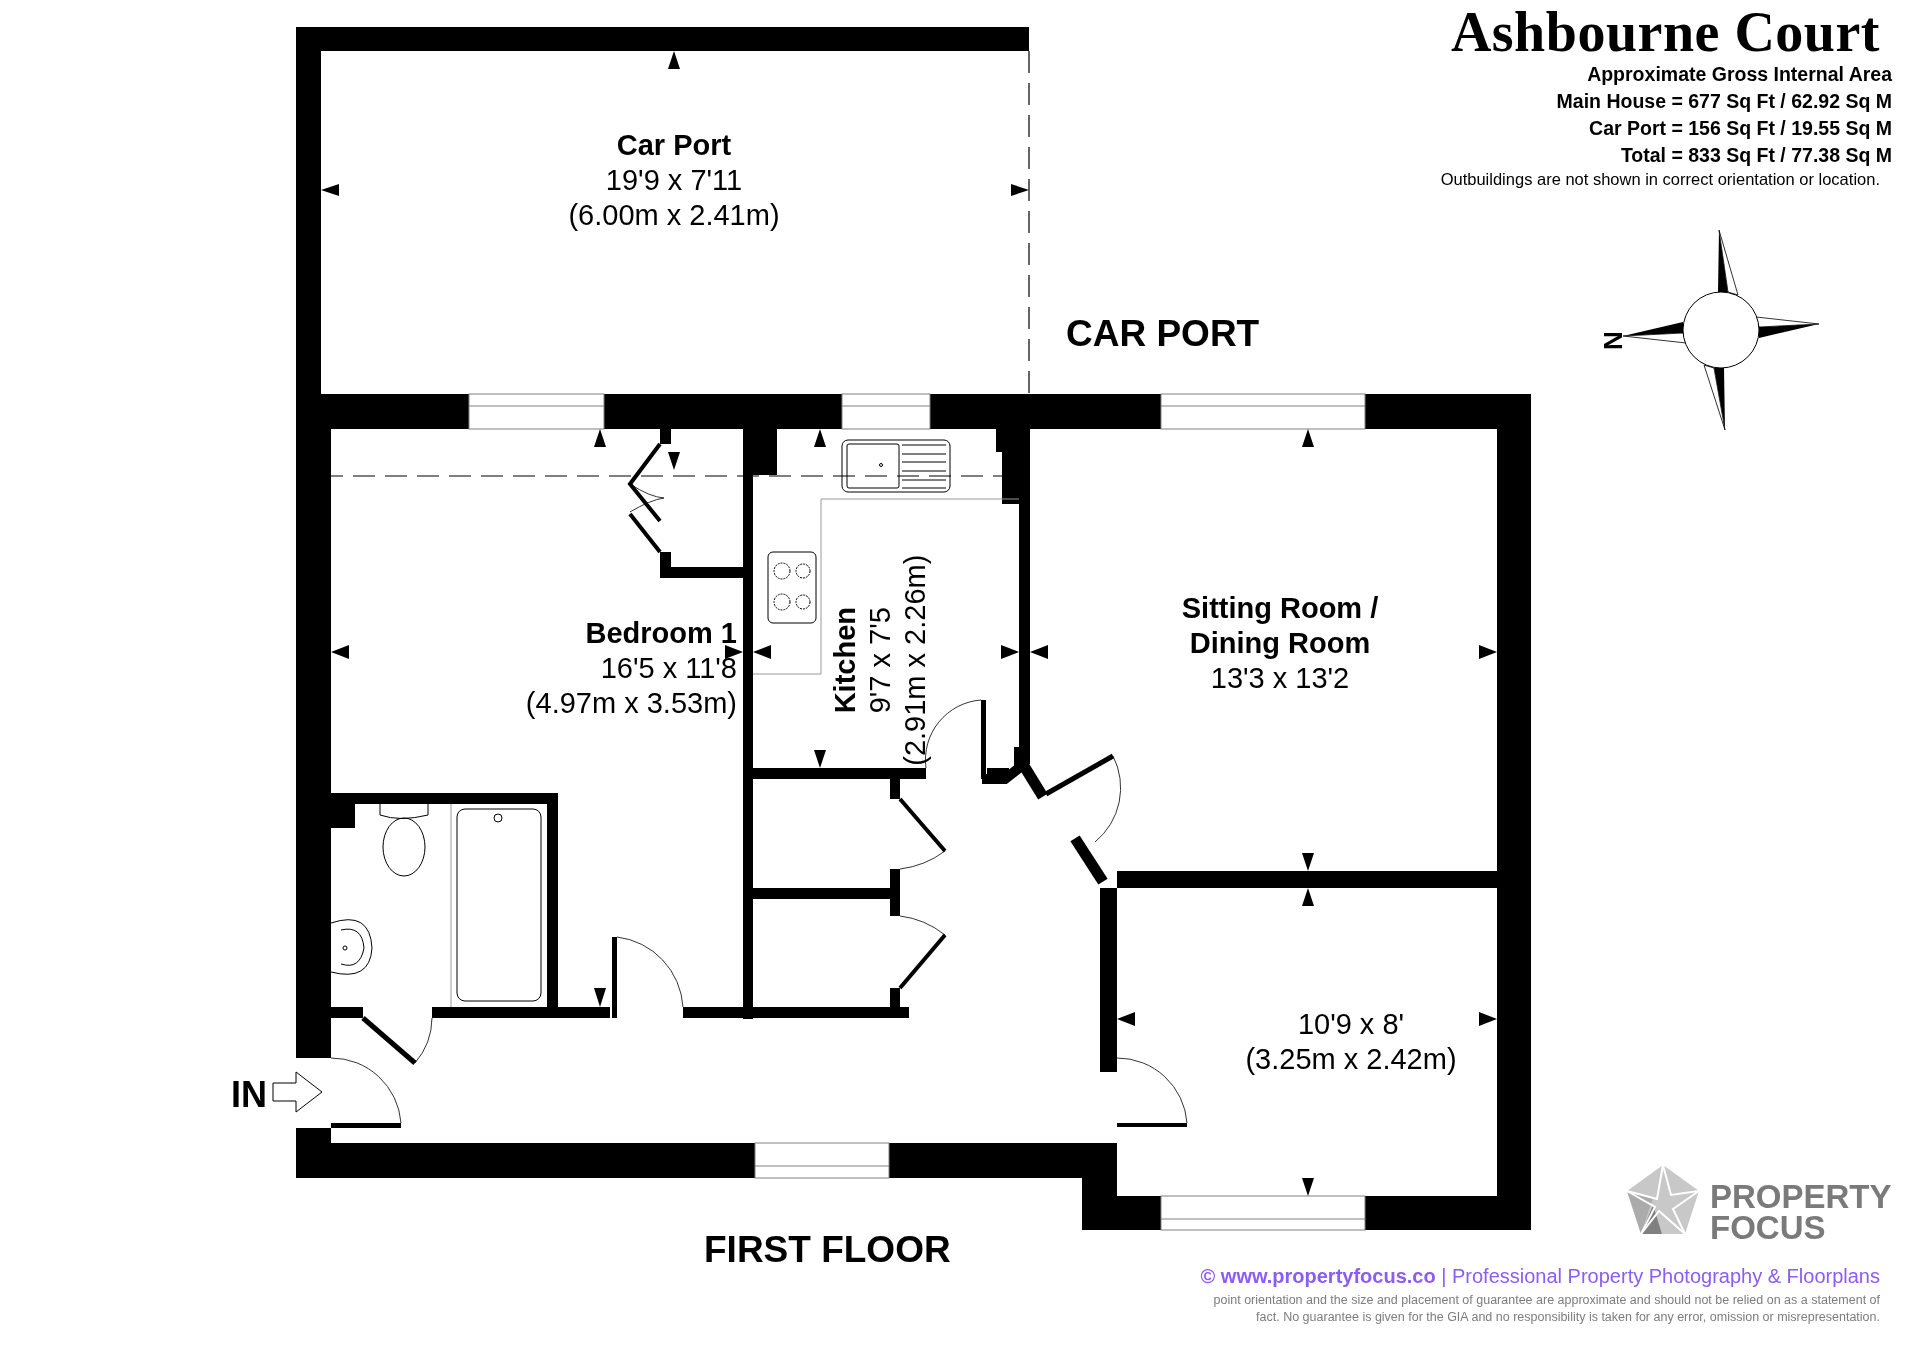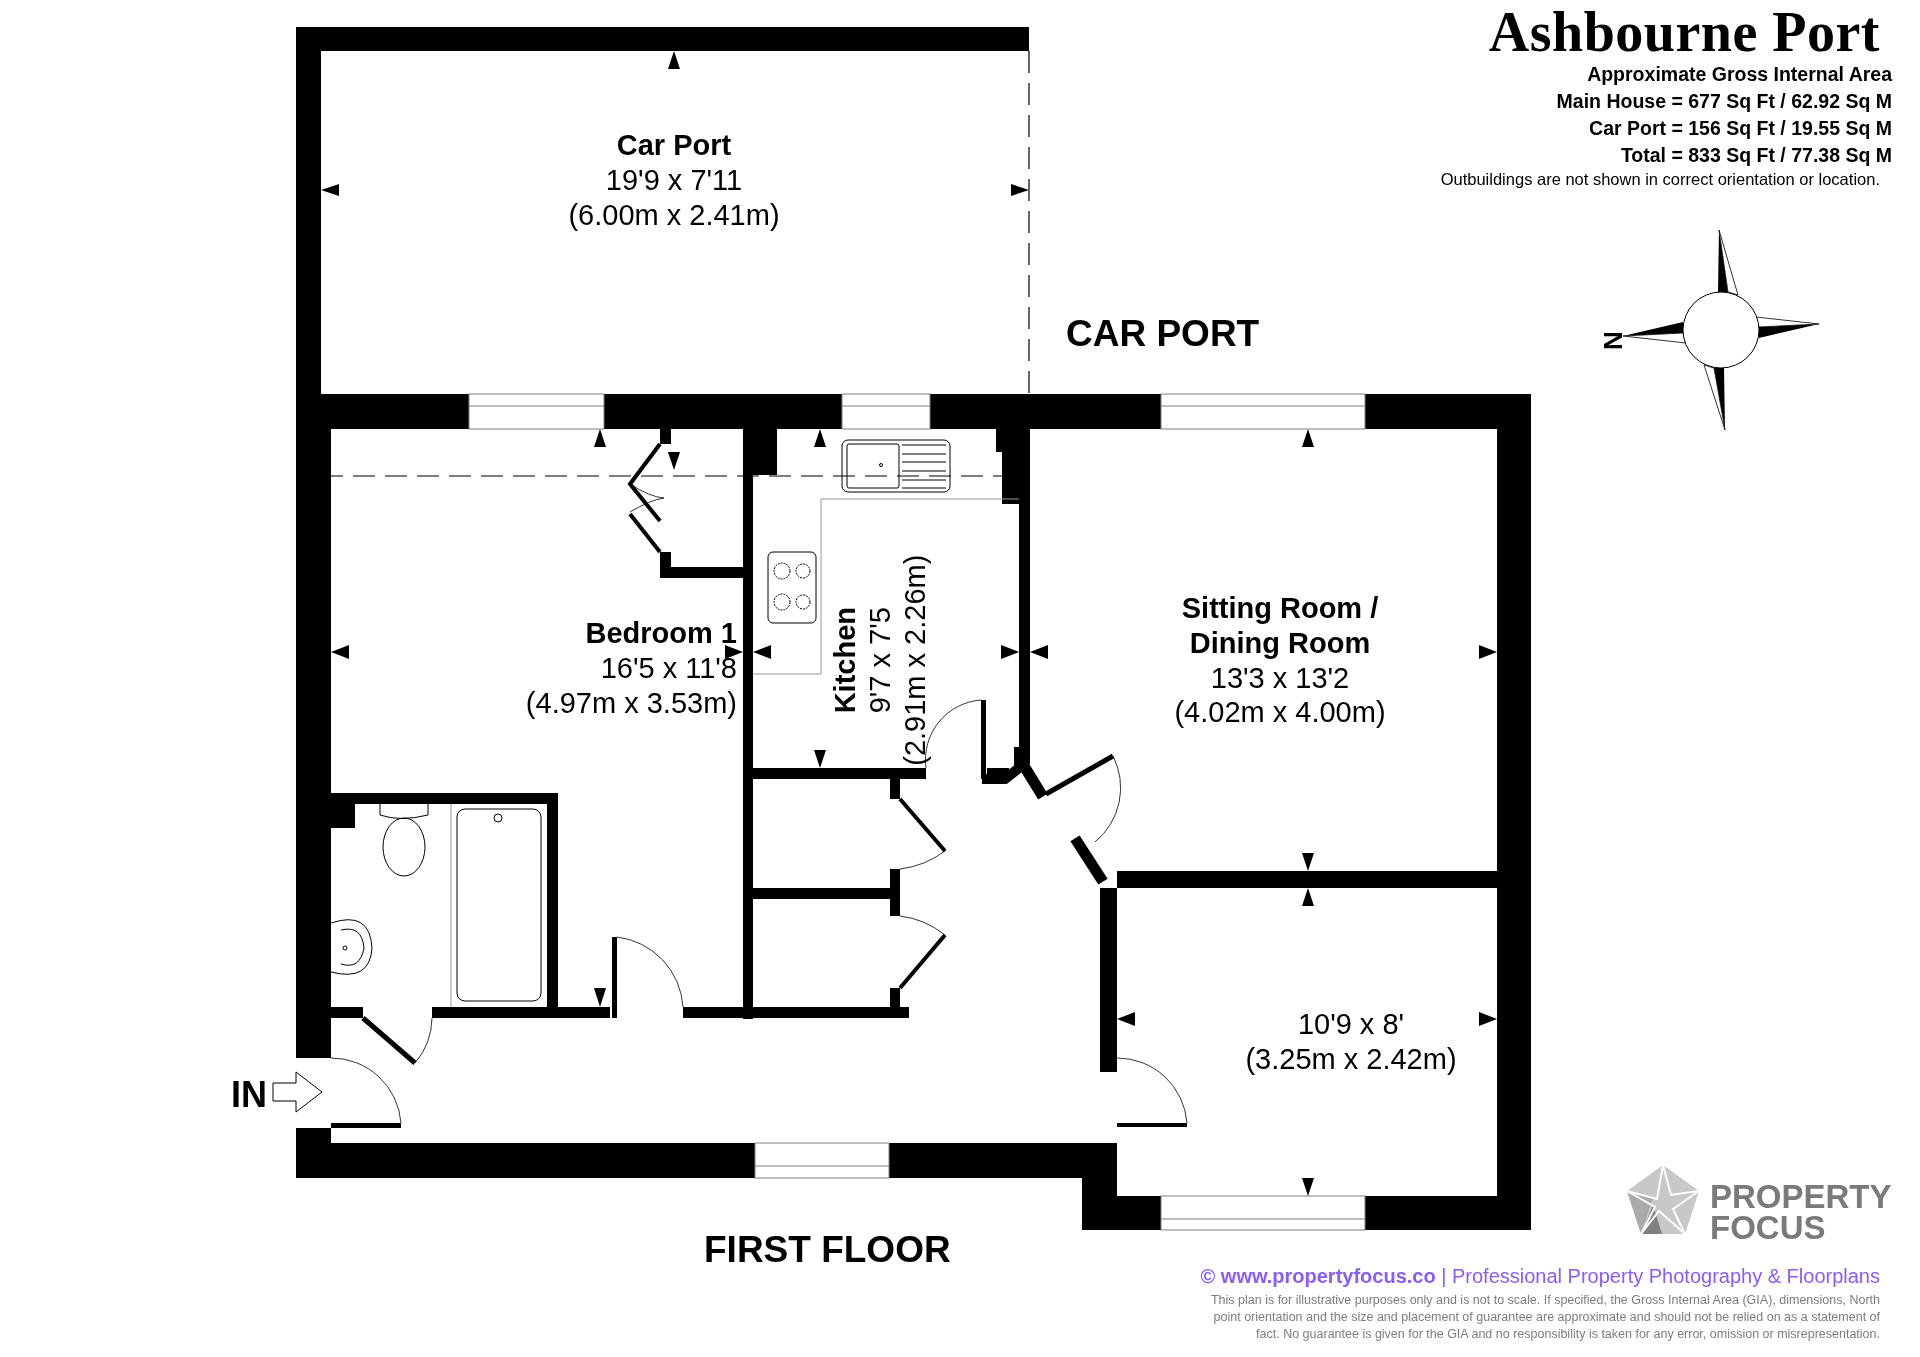--- a/index.html
+++ b/index.html
@@ -217,21 +217,21 @@
     <polygon points="-36,-12 -10,-5 -22,31" fill="#ababab"></polygon>
     <polygon points="-22,31 -10,2 -1,31" fill="#808080"></polygon>
     <polyline points="0,-38 8,-8 36,-12" stroke="#fff" stroke-width="2" fill="none"></polyline>
     <polyline points="36,-12 10,6 22,31" stroke="#fff" stroke-width="2" fill="none"></polyline>
     <polyline points="-36,-12 -6,-4 0,-38" stroke="#fff" stroke-width="2" fill="none"></polyline>
     <polyline points="-22,31 -8,4 -36,-12" stroke="#fff" stroke-width="2" fill="none"></polyline>
     <polyline points="22,31 -4,8 -22,31" stroke="#fff" stroke-width="2" fill="none"></polyline>
   </g>
 </svg>
 
-<div class="txt title">Ashbourne Port</div>
+<div class="txt title">Ashbourne Court</div>
 <div class="txt area" style="top:62px;">Approximate Gross Internal Area</div>
 <div class="txt area" style="top:89px;">Main House = 677 Sq Ft / 62.92 Sq M</div>
 <div class="txt area" style="top:116px;">Car Port = 156 Sq Ft / 19.55 Sq M</div>
 <div class="txt area" style="top:143px;">Total = 833 Sq Ft / 77.38 Sq M</div>
 <div class="txt area-note">Outbuildings are not shown in correct orientation or location.</div>
 
 <div class="txt" style="left:1604px; top:325px; font-weight:bold; font-size:26px; transform:rotate(-90deg); transform-origin:center;">N</div>
 
 <div class="txt big-label" style="left:1066px; top:313px;">CAR PORT</div>
 <div class="txt big-label" style="left:704px; top:1229px;">FIRST FLOOR</div>
@@ -254,35 +254,33 @@
     <span class="name">Kitchen</span>
     <span class="dim">9'7 x 7'5</span>
     <span class="dim">(2.91m x 2.26m)</span>
   </div>
 </div>
 
 <div class="room" style="left:1080px; top:591px; width:400px;">
   <span class="name">Sitting Room /</span>
   <span class="name">Dining Room</span>
   <span class="dim">13'3 x 13'2</span>
-  <span class="dim">(4.02m x 4.00m)</span>
 </div>
 
 <div class="room" style="left:1151px; top:1007px; width:400px;">
   <span class="dim">10'9 x 8'</span>
   <span class="dim">(3.25m x 2.42m)</span>
 </div>
 
 <div class="txt logo-text" style="left:1710px; top:1181px;">
   <div>PROPERTY</div>
   <div>FOCUS</div>
 </div>
 
 <div class="txt footer-1">
   <b>© www.propertyfocus.co</b>
   <span>| Professional Property Photography &amp; Floorplans</span>
 </div>
 
 <div class="txt footer-2">
-  <div>This plan is for illustrative purposes only and is not to scale. If specified, the Gross Internal Area (GIA), dimensions, North</div>
   <div>point orientation and the size and placement of guarantee are approximate and should not be relied on as a statement of</div>
   <div>fact. No guarantee is given for the GIA and no responsibility is taken for any error, omission or misrepresentation.</div>
 </div>
 
 </body></html>

